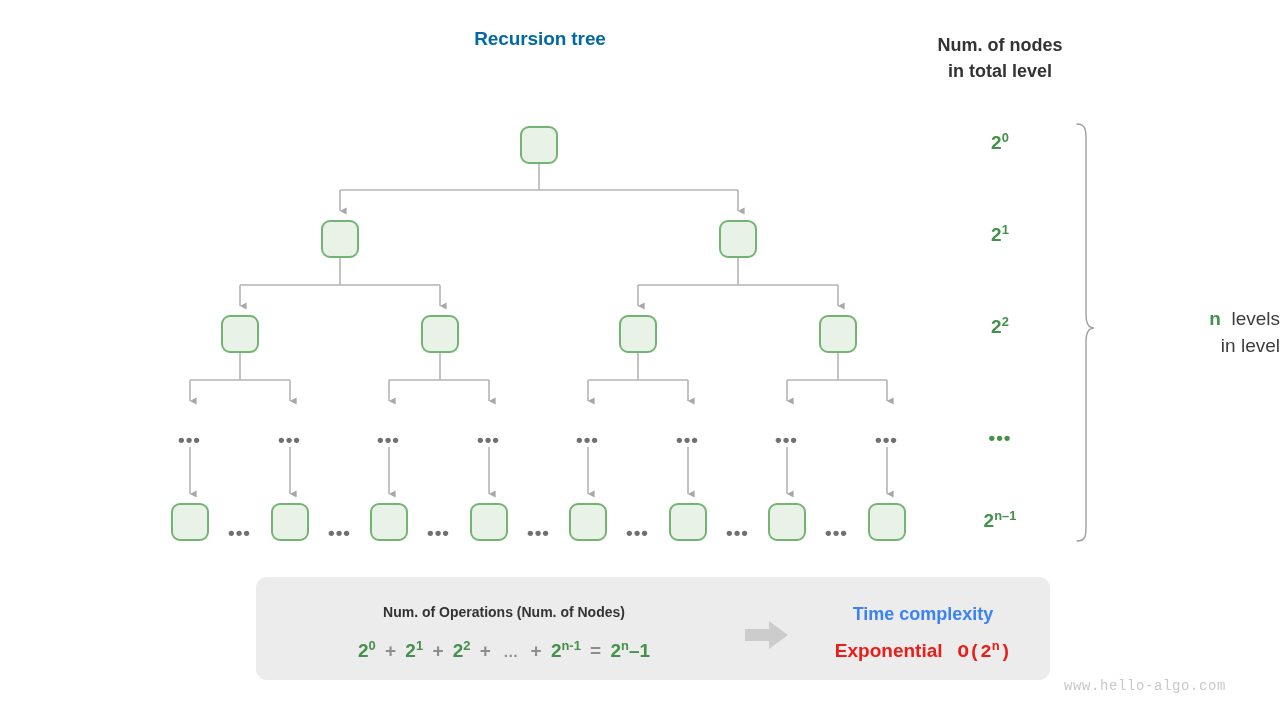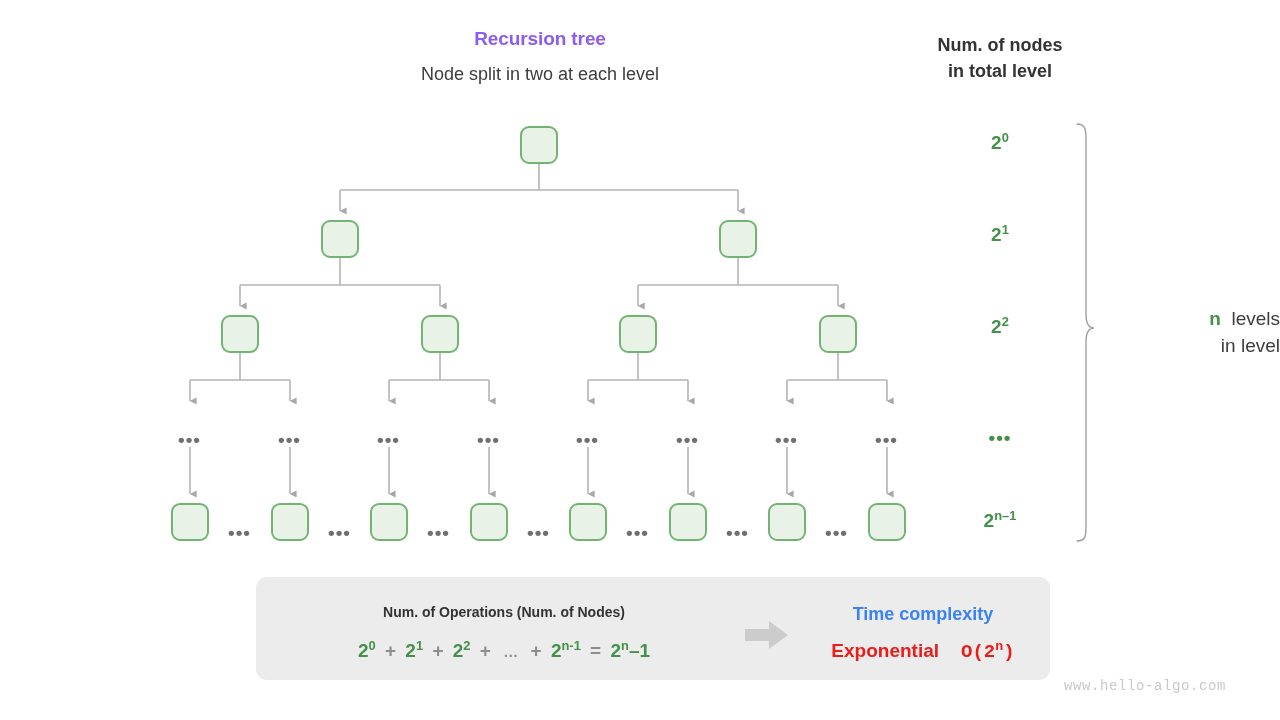--- a/index.html
+++ b/index.html
@@ -25,21 +25,21 @@
 
   
   .title-main {
     position: absolute;
     left: 340px;
     top: 28px;
     width: 400px;
     text-align: center;
     font-size: 19px;
     font-weight: bold;
-    color: #8b5cf6;
+    color: #0369a1;
     letter-spacing: -0.1px;
   }
   .title-sub {
     position: absolute;
     left: 320px;
     top: 64px;
     width: 440px;
     text-align: center;
     font-size: 18px;
     font-weight: normal;
@@ -193,21 +193,21 @@
     width: 246px;
     text-align: center;
     font-size: 19px;
     font-weight: bold;
     color: #ec1c18;
     white-space: nowrap;
   }
   .sum-right-value .bigo {
     font-family: "Liberation Mono", monospace;
     font-weight: bold;
-    padding-left: 22px;
+    padding-left: 15px;
   }
   .sum-right-value sup {
     font-size: 0.7em;
     vertical-align: super;
     line-height: 0;
   }
   .arrow-icon {
     position: absolute;
     left: 744px;
     top: 618px;
@@ -226,21 +226,20 @@
     letter-spacing: 0.6px;
     white-space: nowrap;
   }
 </style>
 </head>
 <body>
 
 <div id="stage">
 
   <div class="title-main">Recursion tree</div>
-  <div class="title-sub">Node split in two at each level</div>
   <div class="title-right">
     <span>Num. of nodes</span><br>
     <span>in total level</span>
   </div>
 
   <svg class="layer" viewBox="0 0 1280 720">
     <defs>
       <marker id="ah" markerWidth="9" markerHeight="9" refX="4" refY="7.2" orient="auto" markerUnits="userSpaceOnUse">
         <path d="M0.6,0.6 L7.4,0.6 L4,7.4 Z" fill="#a8a8a8"></path>
       </marker>

